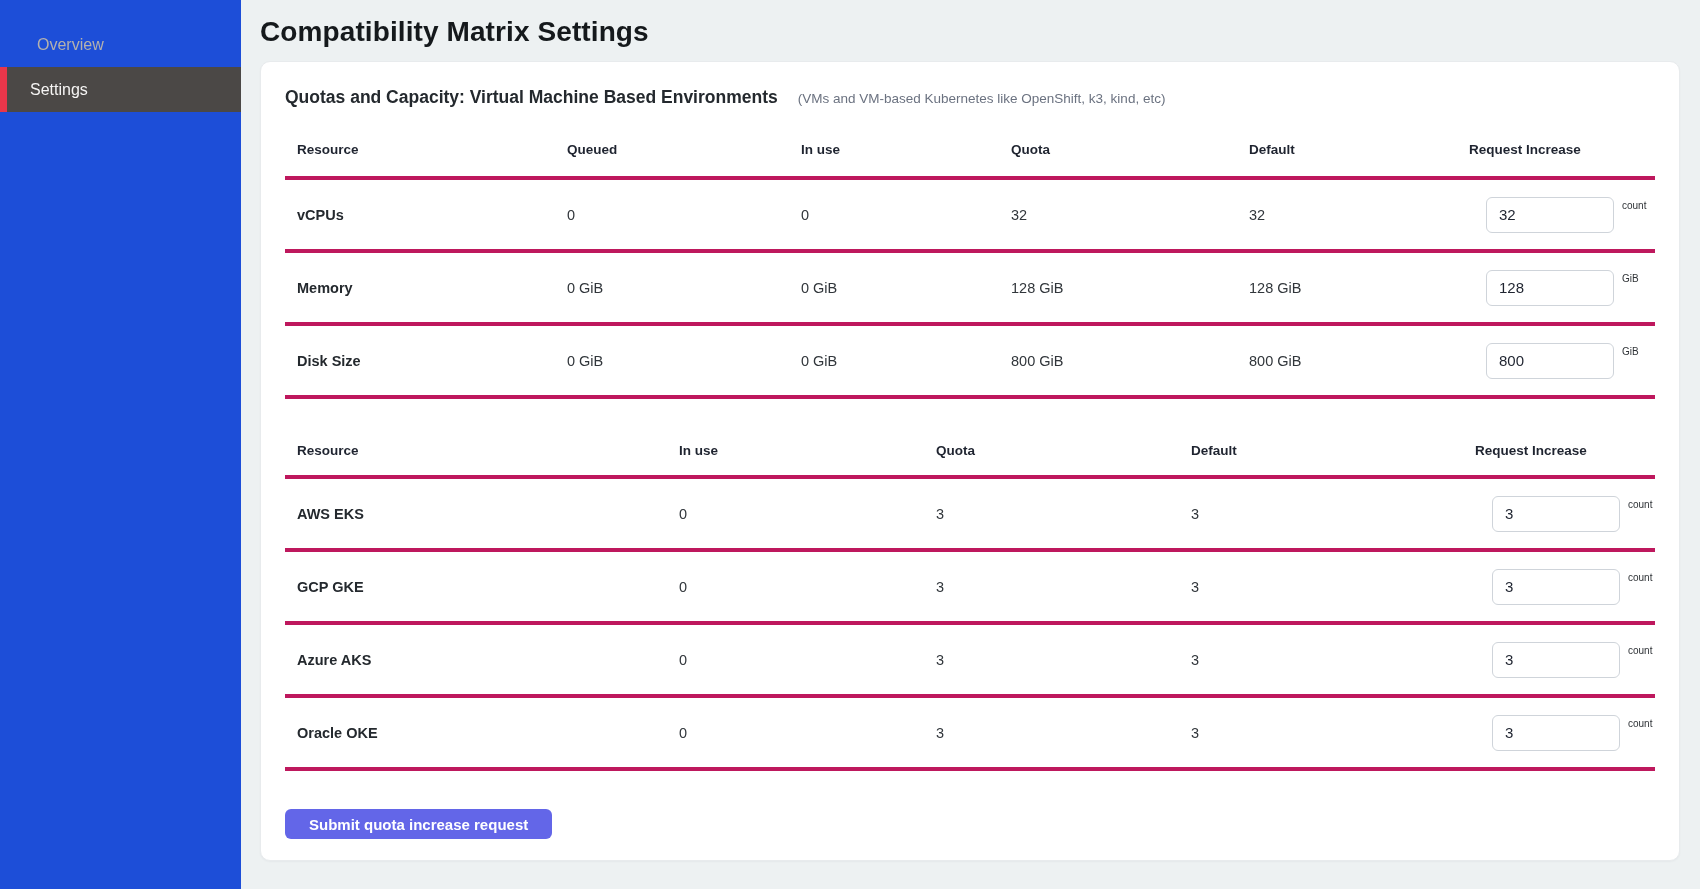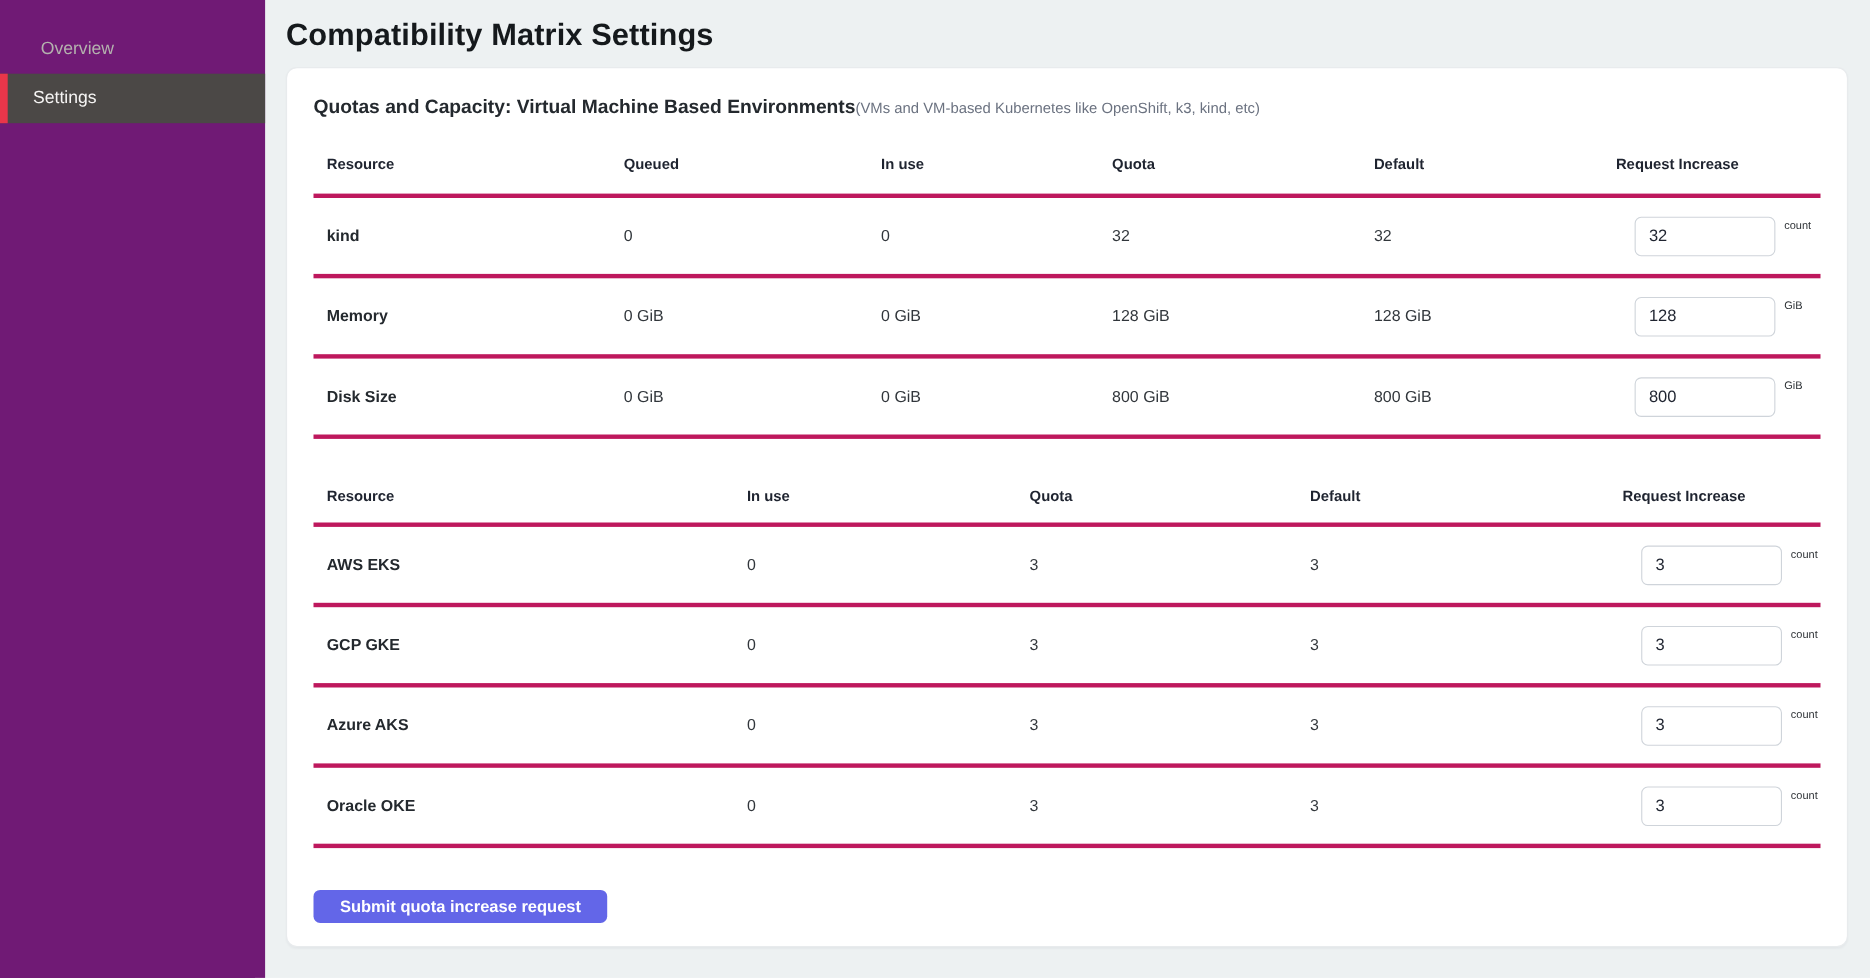--- a/index.html
+++ b/index.html
@@ -7,21 +7,21 @@
   body {
     font-family: "Liberation Sans", "DejaVu Sans", sans-serif;
     background: #edf1f2;
     color: #31363b;
     display: flex;
   }
 
   
   .sidebar {
     width: 241px; min-width: 241px; height: 100%;
-    background: #701a75;
+    background: #1d4ed8;
     padding-top: 22px;
   }
   .side-item {
     height: 45px;
     display: flex; align-items: center;
     padding-left: 30px;
     font-size: 16px;
     color: #b4b1ae;
     cursor: pointer;
     border-left: 7px solid transparent;
@@ -48,21 +48,21 @@
     box-shadow: 0 1px 2px rgba(20,30,40,.04);
     padding: 24px 24px 21px 24px;
   }
 
   .section-title {
     font-size: 17.5px; line-height: 22px;
     font-weight: 700; color: #24292e;
   }
   .section-title .note {
     font-size: 13.5px; font-weight: 400; color: #6b7280;
-    margin-left: 0;
+    margin-left: 20px;
   }
   .section + .section { margin-top: 26px; }
 
   
   .table { width: 100%; }
   .section-0 .table { margin-top: 12px; }
   .t-head, .trow { display: grid; align-items: center; padding-left: 12px; border-bottom: 4px solid #be185d; }
   .cols-6 .t-head, .cols-6 .trow { grid-template-columns: 270px 234px 210px 238px 220px auto; }
   .cols-5 .t-head, .cols-5 .trow { grid-template-columns: 382px 257px 255px 284px auto; }
   .section-0 .t-head { height: 58px; }
@@ -119,21 +119,21 @@
         <div class="t-head">
             <div class="th">Resource</div>
             <div class="th">Queued</div>
             <div class="th">In use</div>
             <div class="th">Quota</div>
             <div class="th">Default</div>
             <div class="th">Request Increase</div>
           </div>
         <div class="t-body">
             <div class="trow">
-              <div class="td cell-resource">kind</div>
+              <div class="td cell-resource">vCPUs</div>
               <div class="td">0</div>
               <div class="td">0</div>
               <div class="td">32</div>
               <div class="td">32</div>
               <div class="cell-request">
                 <input type="text" class="qty-input" value="32" style="">
                 <span class="unit">count</span>
               </div>
             </div>
             <div class="trow">

